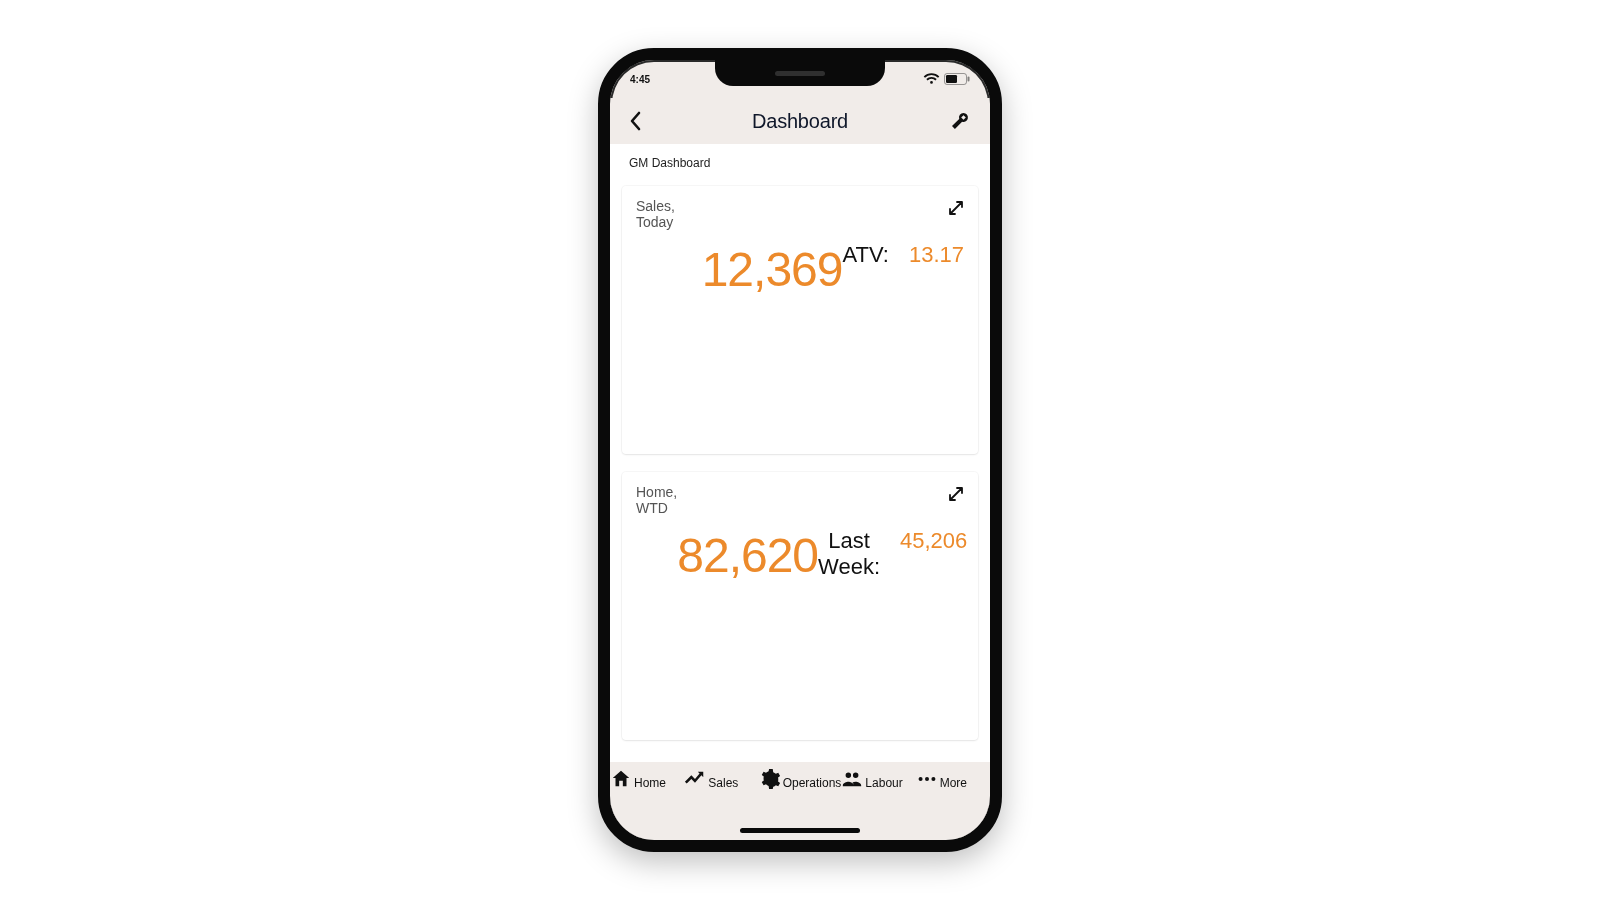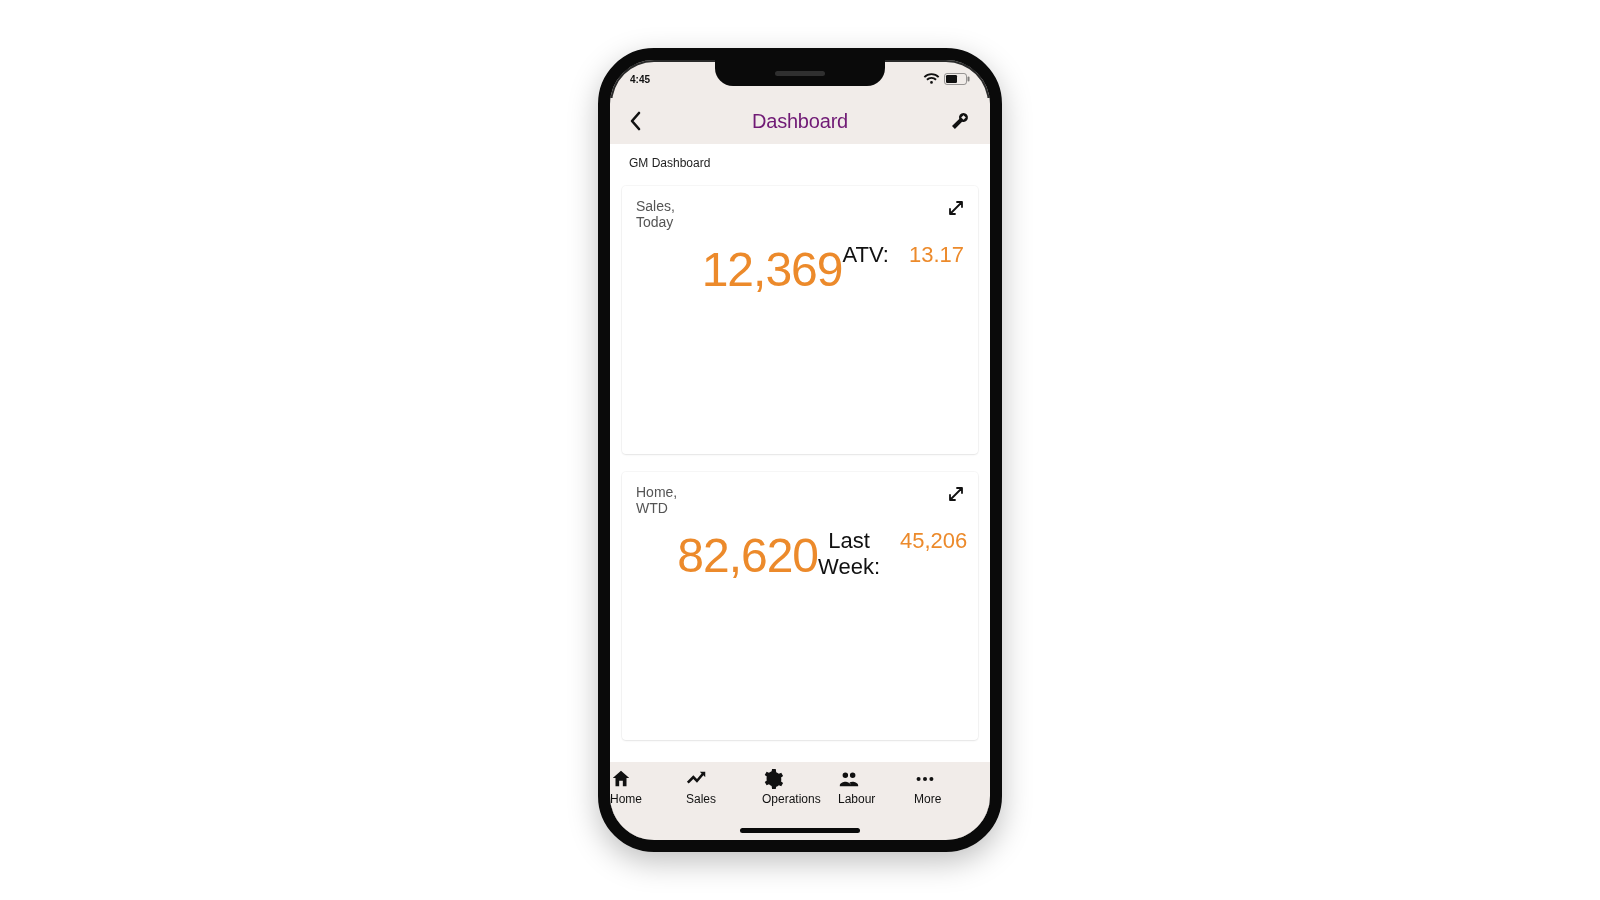--- a/index.html
+++ b/index.html
@@ -46,21 +46,21 @@
     z-index:40;
   }
   .status-right { display:flex; align-items:center; gap:4px; }
 
   
   .nav-header {
     position:absolute; top:38px; left:0; right:0; height:46px;
     display:flex; align-items:center; justify-content:center;
     background:#f1ece9;
   }
-  .nav-title { font-size:20px; font-weight:500; color:#701a75; letter-spacing:-0.2px; }
+  .nav-title { font-size:20px; font-weight:500; color:#0f172a; letter-spacing:-0.2px; }
   .nav-back {
     position:absolute; left:6px; top:0; bottom:0; width:40px;
     display:flex; align-items:center; justify-content:center;
     cursor:pointer;
   }
   .nav-tool {
     position:absolute; right:10px; top:0; bottom:0; width:40px;
     display:flex; align-items:center; justify-content:center;
     cursor:pointer;
   }
@@ -102,21 +102,21 @@
 
   
   .tabbar {
     position:absolute; bottom:0; left:0; right:0; height:72px;
     background:#f1ece9;
     display:flex; justify-content:space-around; align-items:flex-start;
     padding-top:6px;
   }
   .tab {
     flex:1;
-    display:flex; flex-direction:column; align-items:flex-start; gap:2px;
+    display:flex; flex-direction:row; align-items:flex-end; gap:2px;
     font-size:12px; color:#111; cursor:pointer;
   }
   .tab svg { width:22px; height:22px; }
   .home-indicator {
     position:absolute; bottom:7px; left:50%; transform:translateX(-50%);
     width:120px; height:5px; background:#0a0a0a; border-radius:4px;
   }
 </style>
 </head>
 <body>

